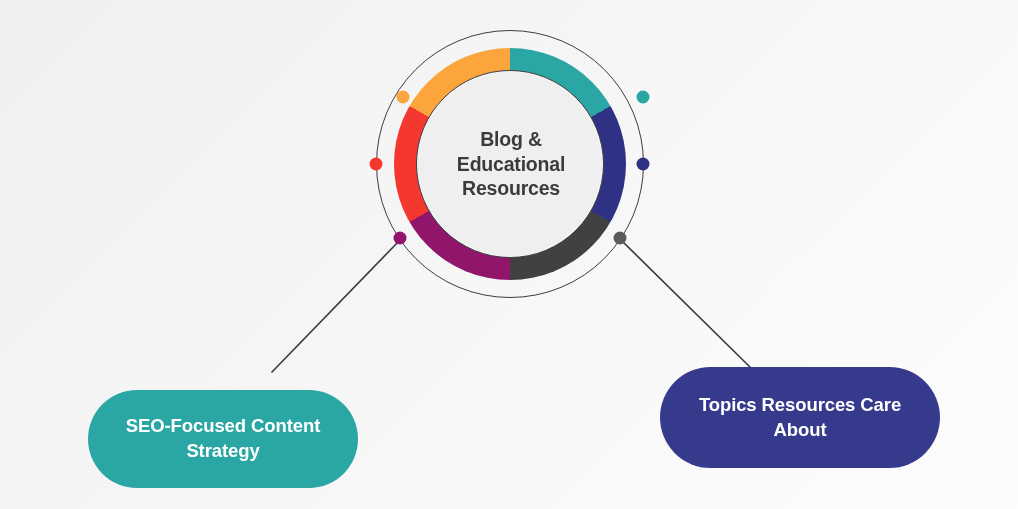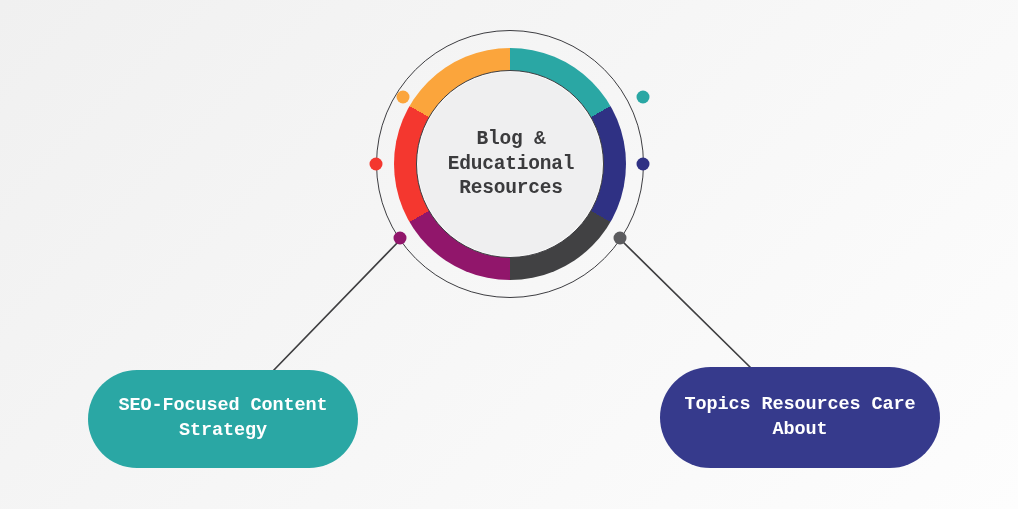--- a/index.html
+++ b/index.html
@@ -13,21 +13,20 @@
     overflow: hidden;
     font-family: "Liberation Sans", sans-serif;
   }
 
   #canvas {
     position: relative;
     width: 1018px;
     height: 509px;
     background: linear-gradient(135deg, #f0f0f0 0%, #f7f7f7 35%, #fcfcfc 70%, #fdfdfd 100%);
     overflow: hidden;
-    font-family: Liberation Mono, monospace;
   }
 
   
   #connector-layer {
     position: absolute;
     left: 0;
     top: 0;
     width: 1018px;
     height: 509px;
   }
@@ -152,21 +151,21 @@
 
   <div id="marker-layer">
       <div class="ring-dot" style="left: 643px; top: 97px; background: rgb(42, 167, 164);"></div>
       <div class="ring-dot" style="left: 643px; top: 164px; background: rgb(47, 49, 132);"></div>
       <div class="ring-dot" style="left: 620px; top: 238px; background: rgb(91, 91, 94);"></div>
       <div class="ring-dot" style="left: 400px; top: 238px; background: rgb(145, 22, 107);"></div>
       <div class="ring-dot" style="left: 376px; top: 164px; background: rgb(244, 55, 47);"></div>
       <div class="ring-dot" style="left: 403px; top: 97px; background: rgb(251, 165, 60);"></div>
     </div>
 
-  <div class="pill" id="pill-left" style="background: rgb(42, 167, 164); color: rgb(255, 255, 255);">
+  <div class="pill" id="pill-left" style="background: rgb(42, 167, 164); color: rgb(255, 255, 255); margin-top: 20px;">
     <span>SEO-Focused Content Strategy</span>
   </div>
 
   <div class="pill" id="pill-right" style="background: rgb(54, 58, 140); color: rgb(255, 255, 255);">
     <span>Topics Resources Care About</span>
   </div>
 
 </div>
 
 </body></html>

